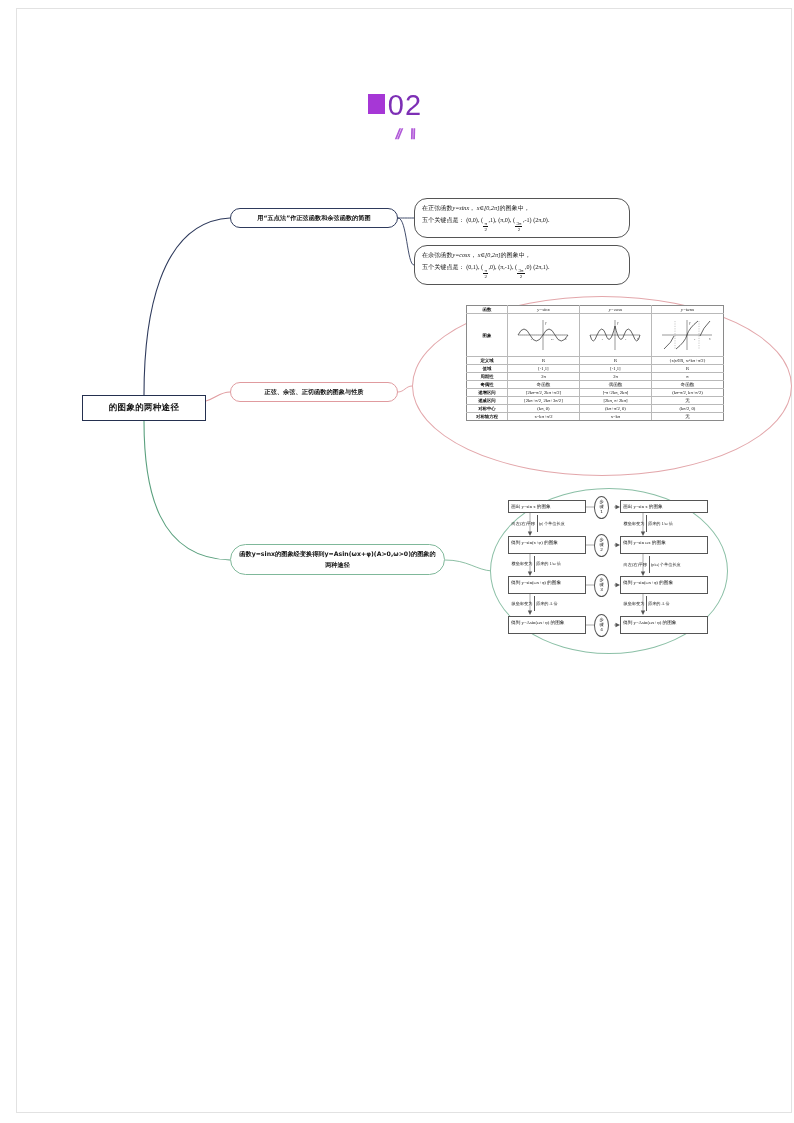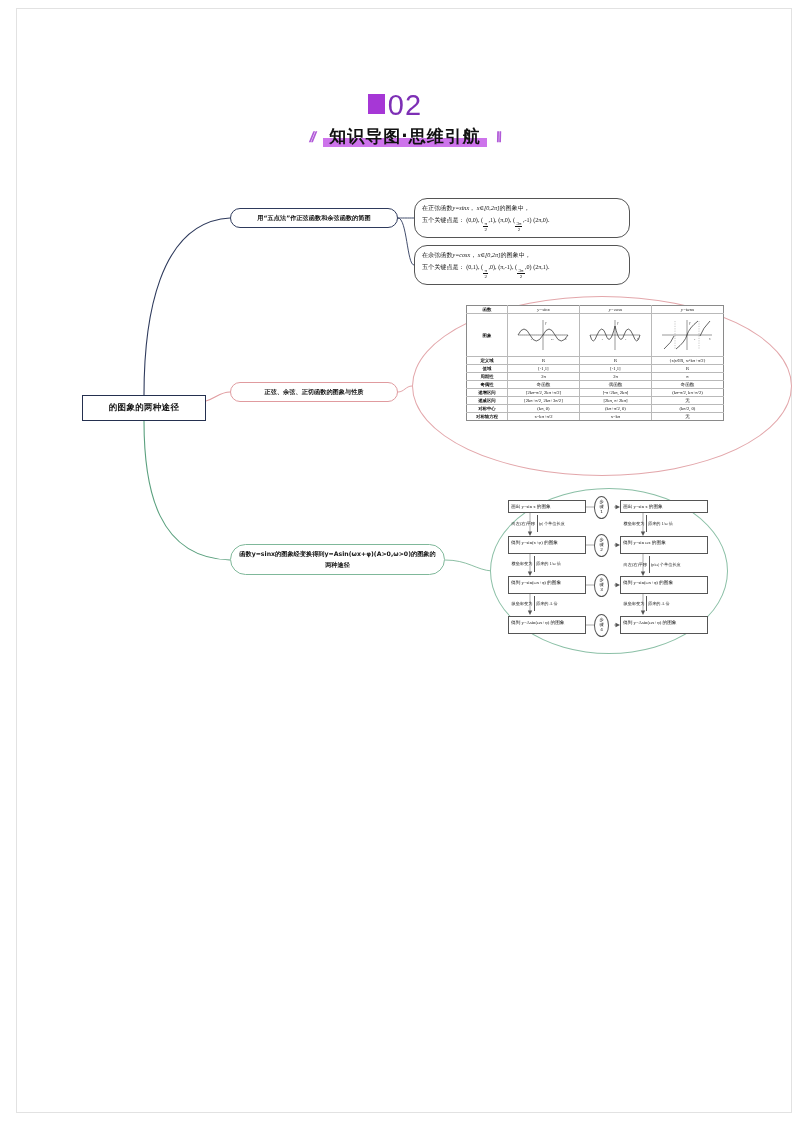--- a/index.html
+++ b/index.html
@@ -87,24 +87,20 @@
 <div class="page">
   <div class="page-border"></div>
 
   <div class="hdr">
     <div class="hdr-num-wrap">
       <div class="hdr-sq"></div>
       <div class="hdr-num">02</div>
     </div>
     <div class="hdr-title-row">
       <div class="slash">//</div>
-      <div class="hdr-title">
-        <div class="hdr-hl"></div>
-        <span>知识导图·思维引航</span>
-      </div>
       <div class="slash">\\</div>
     </div>
   </div>
 
   <div class="map">
 
     <svg class="links" viewBox="0 0 794 510">
 
       <path d="M136,225 C136,150 150,52 222,48" fill="none" stroke="#2e3a5c" stroke-width="1.1"></path>
 

